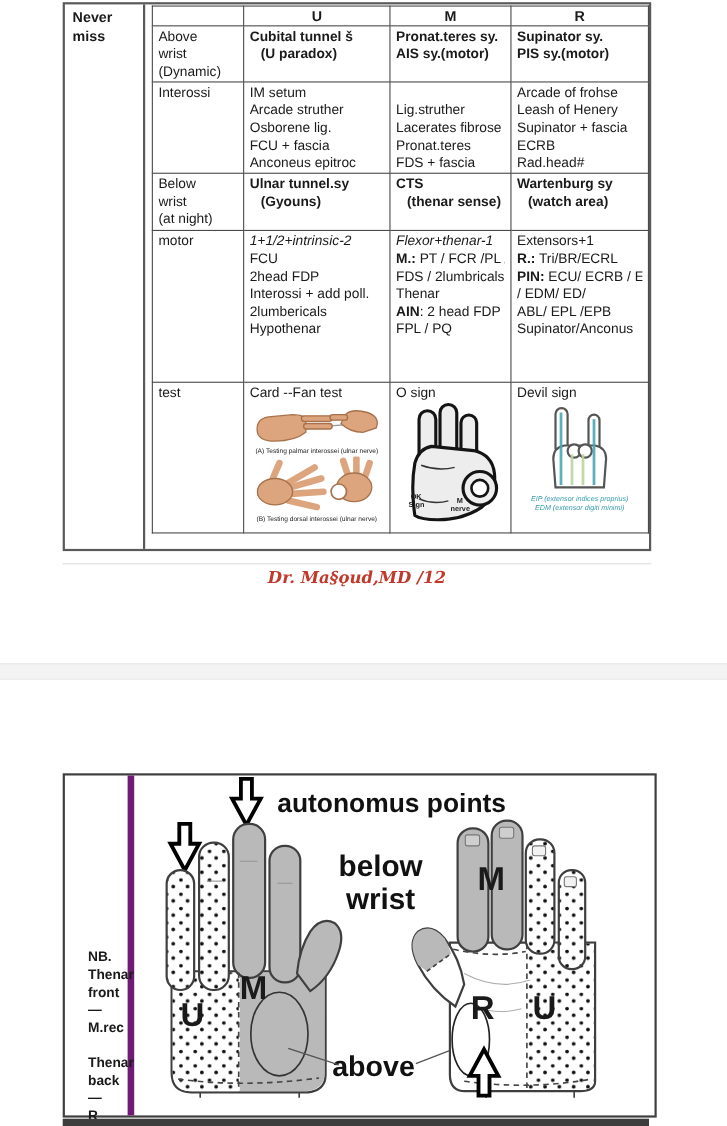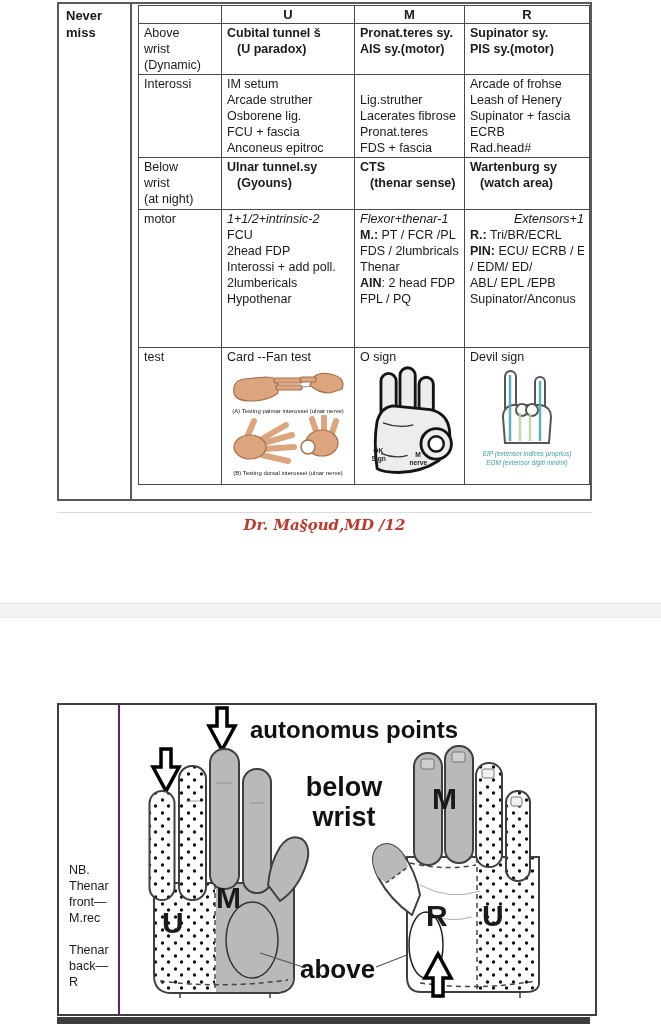--- a/index.html
+++ b/index.html
@@ -29,22 +29,22 @@
   .sepline{position:absolute;left:57px;top:512px;width:535px;height:1px;background:#dcdcdc;}
   .signature{position:absolute;left:57px;top:516px;width:535px;text-align:center;
              font-family:"DejaVu Serif",serif;font-style:italic;font-weight:bold;
              font-size:15px;color:#c0392b;}
   .pageband{position:absolute;left:0;top:603px;width:661px;height:13px;background:#f3f3f3;
             border-top:1px solid #e6e6e6;border-bottom:1px solid #ececec;}
 
   
   .outer-bottom{position:absolute;left:57px;top:703px;width:540px;height:313px;
                 border:2px solid #3f3f3f;box-sizing:border-box;display:flex;}
-  .nb-col{width:63px;border-right:2px solid #701a75;box-sizing:border-box;
-          padding:157px 0 0 10px;font-weight:normal;font-size:12.5px;line-height:16px;}
+  .nb-col{width:63px;border-right:6px solid #701a75;box-sizing:border-box;
+          padding:157px 0 0 21px;font-weight:bold;font-size:12.5px;line-height:16px;}
   .fig-col{flex:1;position:relative;border-radius:16px;}
   .vascular{position:absolute;left:0;right:0;bottom:0;height:17px;border-top:1.5px solid #3f3f3f;
             font-size:12.5px;line-height:16px;padding-left:7px;box-sizing:border-box;background:#fff;}
   .vascular b{font-weight:bold;}
   .darkbar{position:absolute;left:57px;top:1017px;width:533px;height:7px;background:#3d3d3d;}
 </style>
 </head>
 <body>
 
 <div class="sheet">
@@ -149,21 +149,21 @@
               </td>
               <td>
                 <div class="ln"><span style="font-style: italic;">Flexor+thenar-1</span></div>
                 <div class="ln"><span style="font-weight: bold;">M.:</span><span> PT / FCR /PL /</span></div>
                 <div class="ln"><span>FDS / 2lumbricals</span></div>
                 <div class="ln"><span>Thenar</span></div>
                 <div class="ln"><span style="font-weight: bold;">AIN</span><span>: 2 head FDP</span></div>
                 <div class="ln"><span>FPL / PQ</span></div>
               </td>
               <td>
-                <div class="ln"><span style="font-style: italic; margin-left: 44px;">Extensors+1</span></div>
+                <div class="ln"><span style="">Extensors+1</span></div>
                 <div class="ln"><span style="font-weight: bold;">R.:</span><span> Tri/BR/ECRL</span></div>
                 <div class="ln"><span style="font-weight: bold;">PIN:</span><span> ECU/ ECRB / EI</span></div>
                 <div class="ln"><span>/ EDM/ ED/</span></div>
                 <div class="ln"><span>ABL/ EPL /EPB</span></div>
                 <div class="ln"><span>Supinator/Anconus</span></div>
               </td>
             </tr>
             <tr id="test-row" style="height:134px">
             <td>
                 <div class="ln">test</div>

